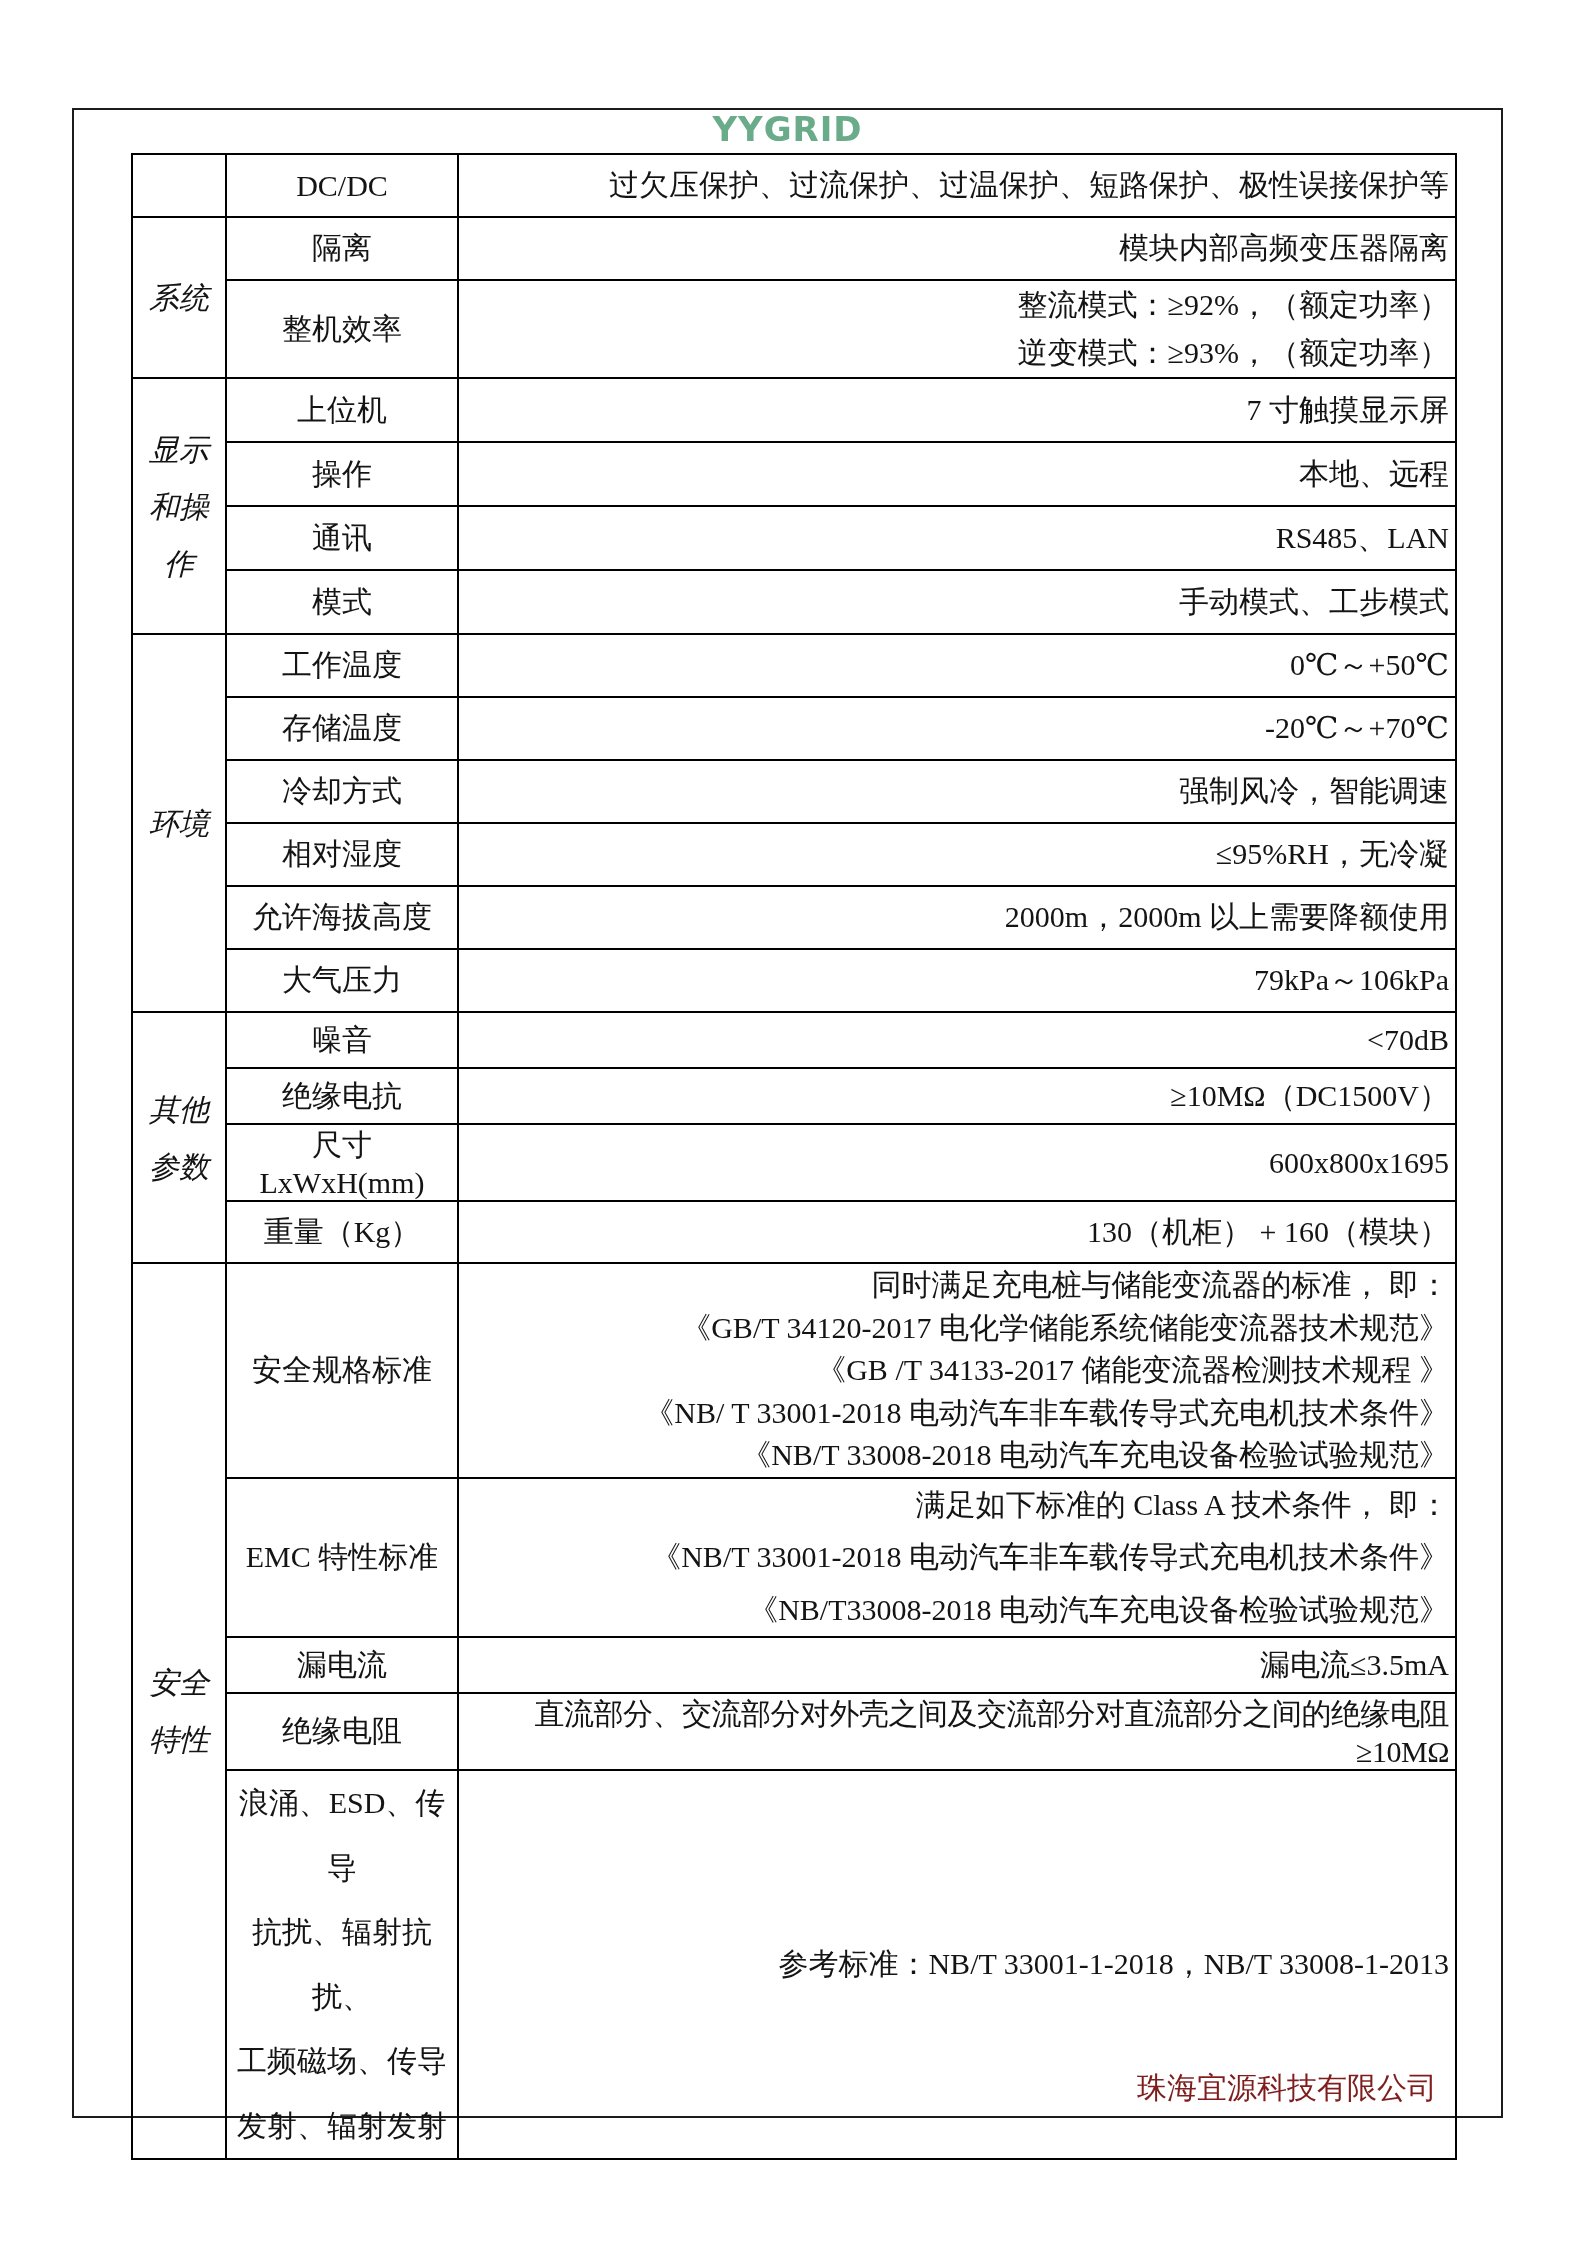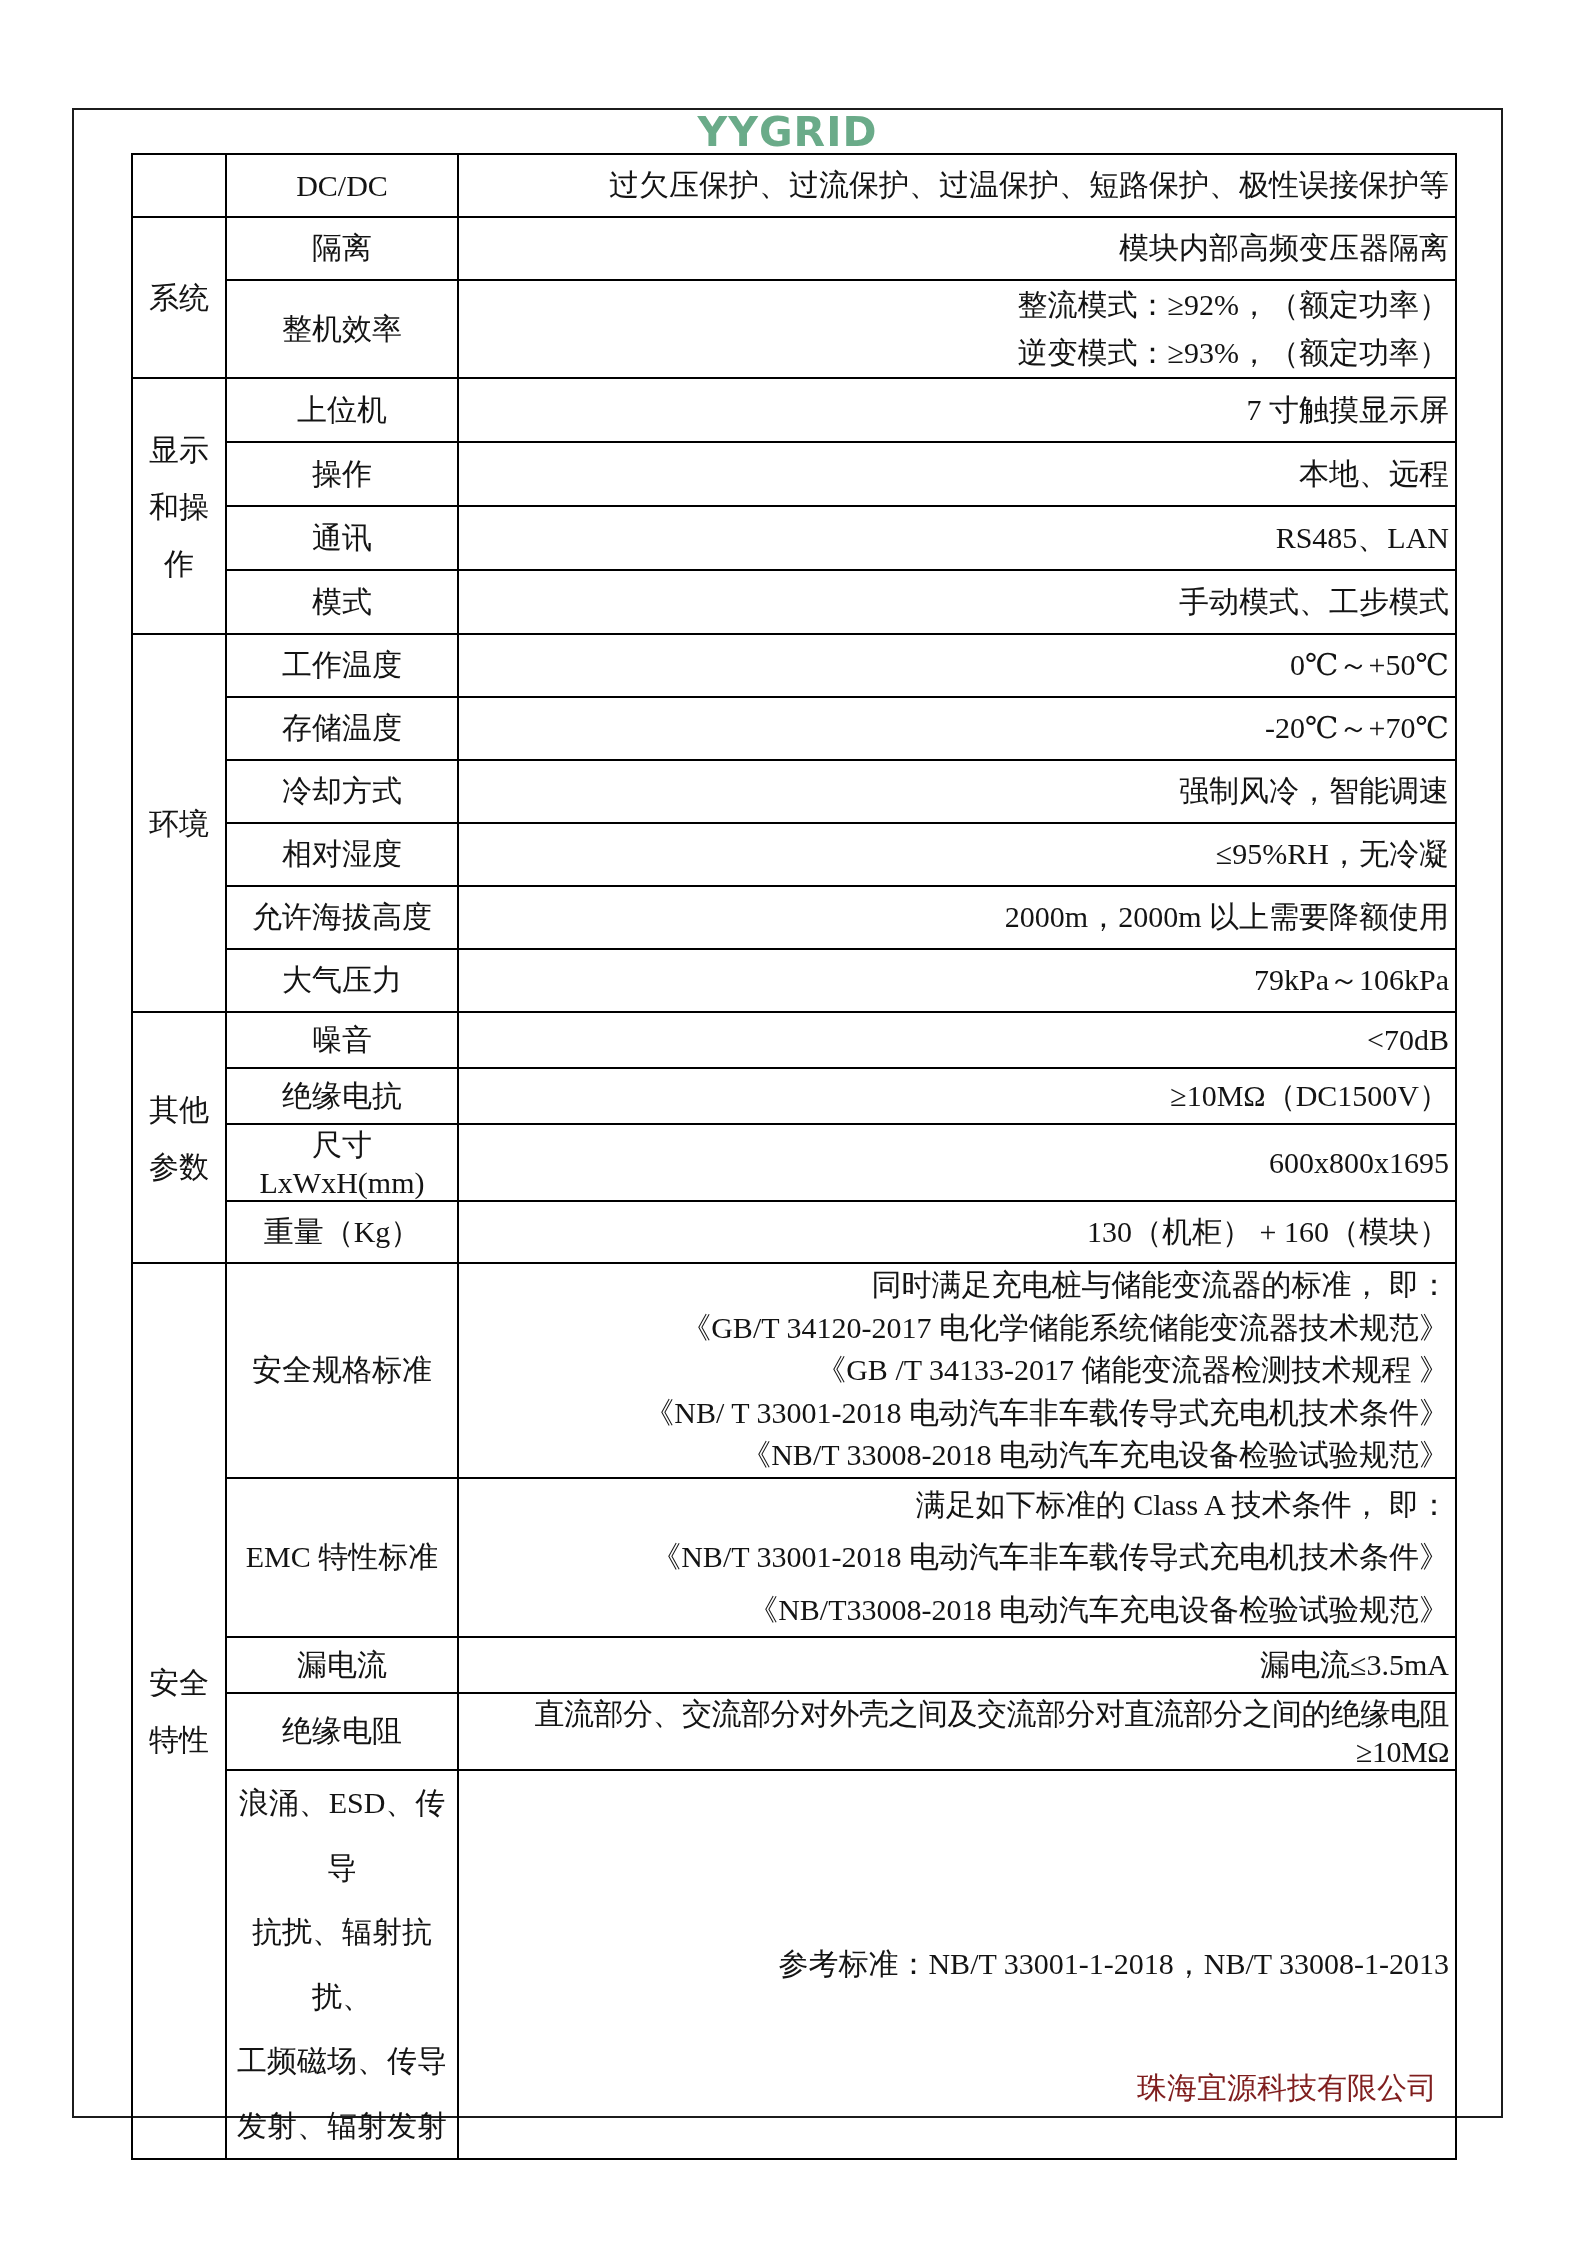--- a/index.html
+++ b/index.html
@@ -18,21 +18,21 @@
     box-sizing:border-box;
     background:#ffffff;
   }
   .logo{
     position:absolute;
     left:72px;top:104px;
     width:1431px;
     text-align:center;
     font-family:"DejaVu Sans","Liberation Sans",sans-serif;
     font-weight:bold;
-    font-size:41px;
+    font-size:34px;
     letter-spacing:1px;
     color:#6aab89;
     line-height:1.0;
     padding-top:8px;
   }
   table.spec-table{
     position:absolute;
     left:131px;top:153px;
     width:1324px;
     border-collapse:collapse;
@@ -41,20 +41,21 @@
   .spec-table td{
     border:2px solid #000000;
     vertical-align:middle;
     text-align:center;
     padding:0 4px;
     box-sizing:border-box;
   }
   td.cat{
     line-height:1.9;
     padding:0 16px;
+    font-style:italic;
   }
   td.param{
     padding:0 2px;
   }
   td.param.multiline{
     white-space:pre-line;
     line-height:2.15;
   }
   td.val{
     white-space:pre-line;

